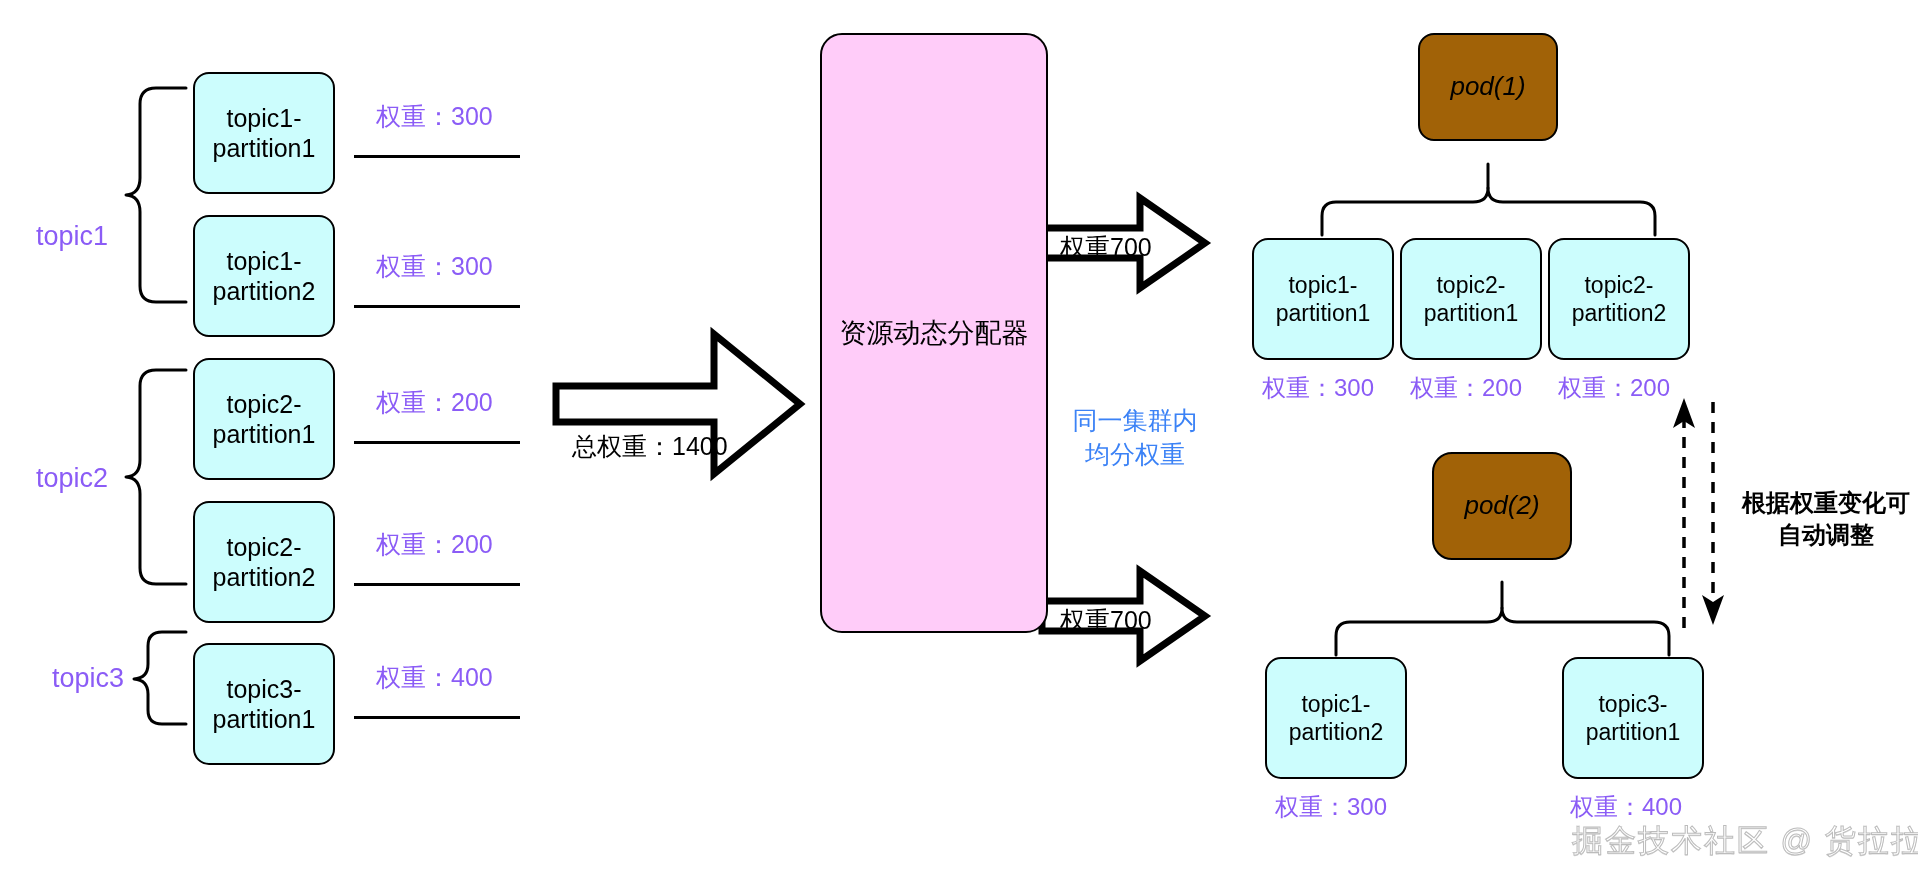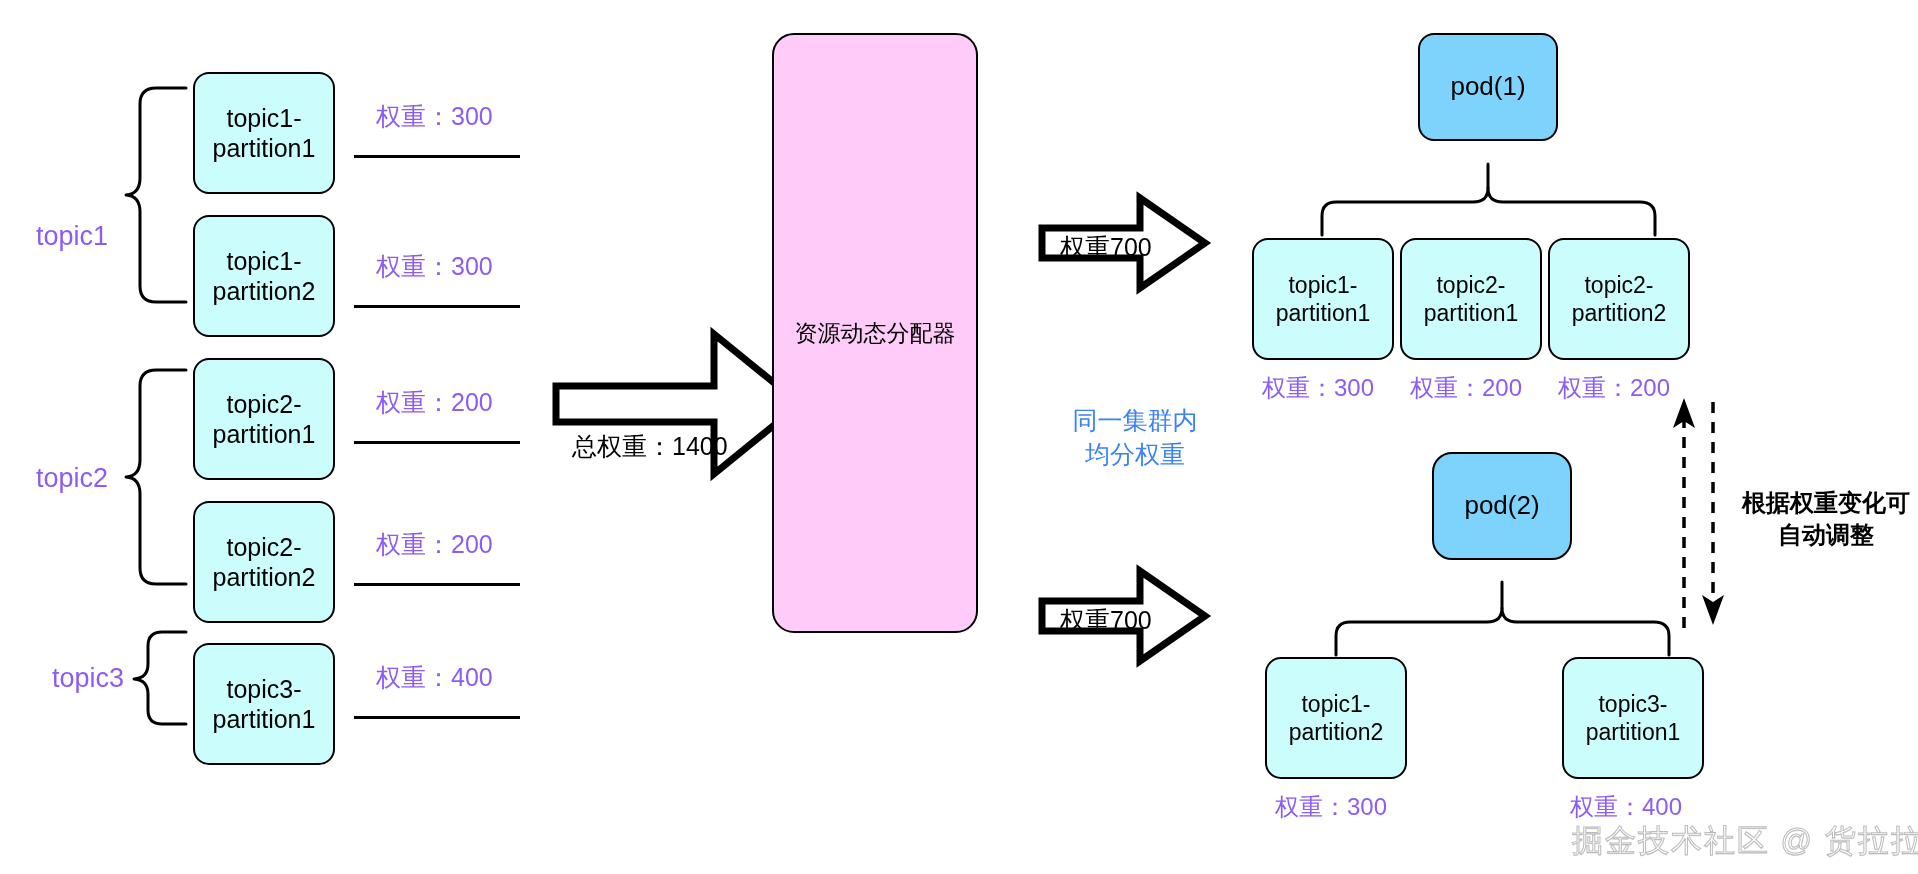--- a/index.html
+++ b/index.html
@@ -27,21 +27,21 @@
     border-radius: 16px;
     display: flex;
     align-items: center;
     justify-content: center;
     text-align: center;
     line-height: 1.22;
     color: #000000;
     white-space: pre-line;
   }
   .node-cyan { background: #ccfdfd; }
-  .node-green { background: #7dd3fc; }
+  .node-green { background: #a16207; font-style: italic; }
   .node-pink {
     background: #ffccf9;
     border-radius: 22px;
     color: #000000;
   }
 
   .topic-box { width: 142px; height: 122px; font-size: 25px; }
   .out-box   { width: 142px; height: 122px; font-size: 23px; }
   .pod-box   { width: 140px; height: 108px; font-size: 26px; }
 
@@ -199,21 +199,21 @@
   <div class="weight-rule" style="left:354px; top:441px; width:166px;"></div>
 
   <div class="lbl weight-label" style="left:376px; top:528px;">权重：200</div>
   <div class="weight-rule" style="left:354px; top:583px; width:166px;"></div>
 
   <div class="lbl weight-label" style="left:376px; top:661px;">权重：400</div>
   <div class="weight-rule" style="left:354px; top:716px; width:166px;"></div>
 
   <div class="arrow-text" style="left:572px; top:390px;margin-top:40px;">总权重：1400</div>
 
-  <div class="node node-pink" style="left:772px; top:33px; width:206px; height:600px; font-size:23px;">资源动态分配器</div>
+  <div class="node node-pink" style="left:820px; top:33px; width:228px; height:600px; font-size:27px;">资源动态分配器</div>
 
   <div class="arrow-text" style="left:1060px; top:231px;">权重700</div>
   <div class="arrow-text" style="left:1060px; top:604px;">权重700</div>
 
   <div class="mid-note" style="left:1040px; top:404px; width:190px;">同一集群内
 均分权重</div>
 
   <div class="node node-green pod-box" style="left:1418px; top:33px;">pod(1)</div>
 
   <div class="node node-cyan out-box" style="left:1252px; top:238px;">topic1-

